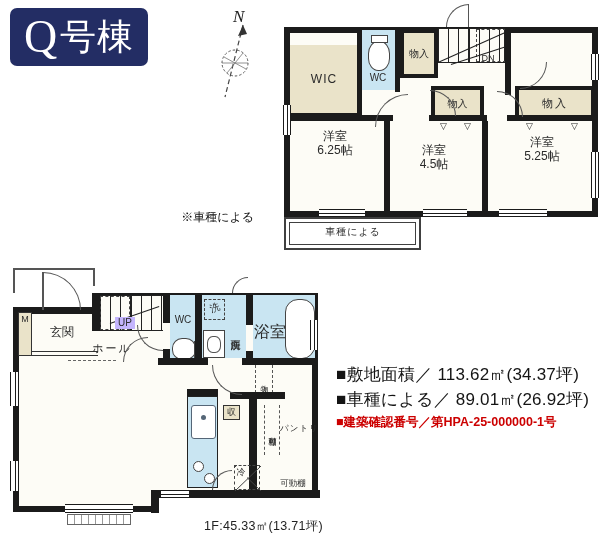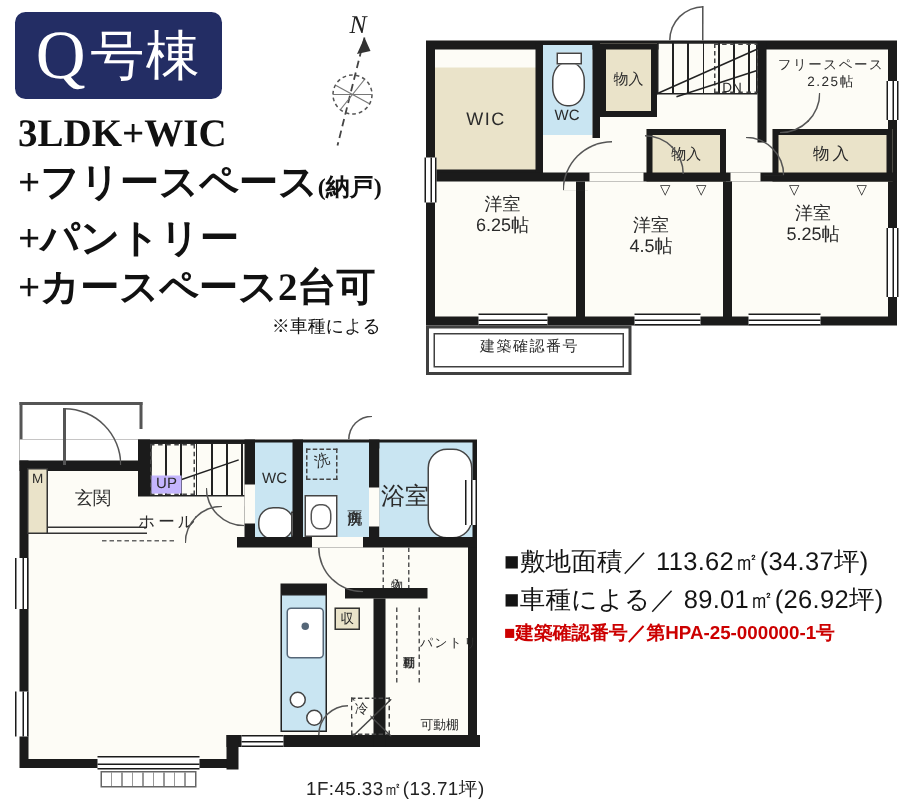--- a/index.html
+++ b/index.html
@@ -69,26 +69,20 @@
 </head>
 <body>
 
 <div id="canvas">
 
   <div class="badge">
     <span class="q">Q</span>
     <span class="sfx">号棟</span>
   </div>
 
-  <div class="features">
-    <div class="ln">3LDK+WIC</div>
-    <div class="ln"><span>+フリースペース</span><span class="small">(納戸)</span></div>
-    <div class="ln">+パントリー</div>
-    <div class="ln">+カースペース2台可</div>
-  </div>
   <div class="feat-note">※車種による</div>
 
   <div class="abs" style="left:233px;top:7px;width:22px;height:20px;font-family:'Liberation Serif','DejaVu Serif',serif;font-style:italic;font-size:17px;color:#222;">N</div>
   <svg class="overlay" style="left:205px;top:5px;" width="90" height="100" viewBox="0 0 90 100">
     <line x1="38" y1="20" x2="20" y2="92" stroke="#444" stroke-width="1.2" stroke-dasharray="5 3"></line>
     <polygon points="38,20 33,31 42,29" fill="#333"></polygon>
     <circle cx="30" cy="58" r="13" fill="none" stroke="#555" stroke-width="1" stroke-dasharray="2.5 2"></circle>
     <line x1="19" y1="52" x2="41" y2="64" stroke="#777" stroke-width="0.8"></line>
     <line x1="22" y1="68" x2="38" y2="48" stroke="#777" stroke-width="0.8"></line>
     <line x1="17" y1="58" x2="43" y2="58" stroke="#777" stroke-width="0.8"></line>
@@ -108,24 +102,20 @@
       <span class="lbl" style="position:static;font-size:10px;">物入</span>
     </div>
 
     <div class="stairs" style="left:155px;top:26px;width:67px;height:35px;"></div>
     <div class="dashbox" style="left:193px;top:27px;width:30px;height:33px;"></div>
     <div class="diag" style="left:155px;top:60px;width:73px;transform:rotate(-24deg);"></div>
     <div class="diag" style="left:168px;top:62px;width:56px;transform:rotate(-18deg);"></div>
     <div class="lbl" style="left:192px;top:51px;width:26px;font-size:9px;">DN</div>
 
     <div class="wall" style="left:222px;top:26px;width:6px;height:67px;"></div>
-    <div class="lbl" style="left:230px;top:36px;width:82px;font-size:9px;letter-spacing:1px;">
-      <div>フリースペース</div>
-      <div>2.25帖</div>
-    </div>
 
     <div class="closet" style="left:148px;top:84px;width:53px;height:35px;">
       <span class="lbl" style="position:static;font-size:10px;">物入</span>
     </div>
     <div class="closet" style="left:232px;top:84px;width:80px;height:35px;">
       <span class="lbl" style="position:static;font-size:11px;letter-spacing:2px;">物入</span>
     </div>
 
     <div class="wall" style="left:1px;top:113px;width:314px;height:6px;"></div>
     <div class="gap" style="left:110px;top:113px;width:36px;height:6px;"></div>
@@ -163,21 +153,21 @@
     <div class="winv" style="left:308px;top:52px;width:8px;height:26px;"></div>
 
     <div class="arc arc-tl" style="left:163px;top:2px;width:23px;height:23px;"></div>
     <div class="diag" style="left:185px;top:2px;width:1.4px;height:23px;background:#555;"></div>
     <div class="arc arc-tl" style="left:92px;top:92px;width:33px;height:33px;"></div>
     <div class="arc arc-tr" style="left:147px;top:88px;width:26px;height:26px;"></div>
     <div class="arc arc-tr" style="left:214px;top:89px;width:26px;height:26px;"></div>
     <div class="arc arc-br" style="left:237px;top:60px;width:27px;height:27px;"></div>
 
     <div class="bal" style="left:1px;top:215px;width:137px;height:33px;"></div>
-    <div class="lbl" style="left:18px;top:224px;width:104px;font-size:10px;letter-spacing:1px;background:#fff;">建築確認番号</div>
+    <div class="lbl" style="left:18px;top:224px;width:104px;font-size:10px;letter-spacing:1px;background:#fff;">車種による</div>
 
   </div>
 
   <div class="abs" style="left:8px;top:265px;width:320px;height:274px;">
 
     <div class="thin" style="left:5px;top:3px;width:82px;height:2px;"></div>
     <div class="thin" style="left:5px;top:3px;width:2px;height:42px;"></div>
     <div class="thin" style="left:85px;top:3px;width:2px;height:18px;"></div>
 
     <div class="interior" style="left:5px;top:28px;width:305px;height:219px;"></div>
@@ -192,21 +182,21 @@
     <div class="winh" style="left:153px;top:225px;width:28px;height:8px;"></div>
 
     <div class="room-beige" style="left:10px;top:47px;width:14px;height:44px;border:1.4px solid #333;box-sizing:border-box;"></div>
     <div class="lbl" style="left:10px;top:49px;width:14px;font-size:9px;">M</div>
     <div class="lbl" style="left:33px;top:60px;width:42px;font-size:12px;">玄関</div>
     <div class="abs" style="left:24px;top:86px;width:66px;height:5px;border-top:1.2px solid #333;border-bottom:1.2px solid #333;box-sizing:border-box;"></div>
 
     <div class="stairs" style="left:92px;top:30px;width:65px;height:36px;"></div>
     <div class="dashbox" style="left:92px;top:31px;width:30px;height:34px;"></div>
     <div class="diag" style="left:102px;top:58px;width:52px;transform:rotate(-19deg);"></div>
-    <div class="lbl" style="left:93px;top:52px;width:20px;font-size:10px;background:#c4b5fd;">UP</div>
+    <div class="lbl" style="left:107px;top:52px;width:20px;font-size:10px;background:#c4b5fd;">UP</div>
     <div class="lbl" style="left:82px;top:77px;width:44px;font-size:11px;letter-spacing:2px;">ホール</div>
 
     <div class="wall" style="left:155px;top:28px;width:7px;height:70px;"></div>
     <div class="gap" style="left:155px;top:58px;width:7px;height:26px;"></div>
     <div class="room-blue" style="left:162px;top:30px;width:26px;height:66px;"></div>
     <div class="lbl" style="left:163px;top:49px;width:24px;font-size:10px;">WC</div>
     <div class="toilet" style="left:165px;top:72px;width:20px;height:22px;transform:rotate(90deg);"></div>
     <div class="wall" style="left:187px;top:28px;width:7px;height:70px;"></div>
 
     <div class="room-blue" style="left:194px;top:30px;width:44px;height:66px;"></div>

